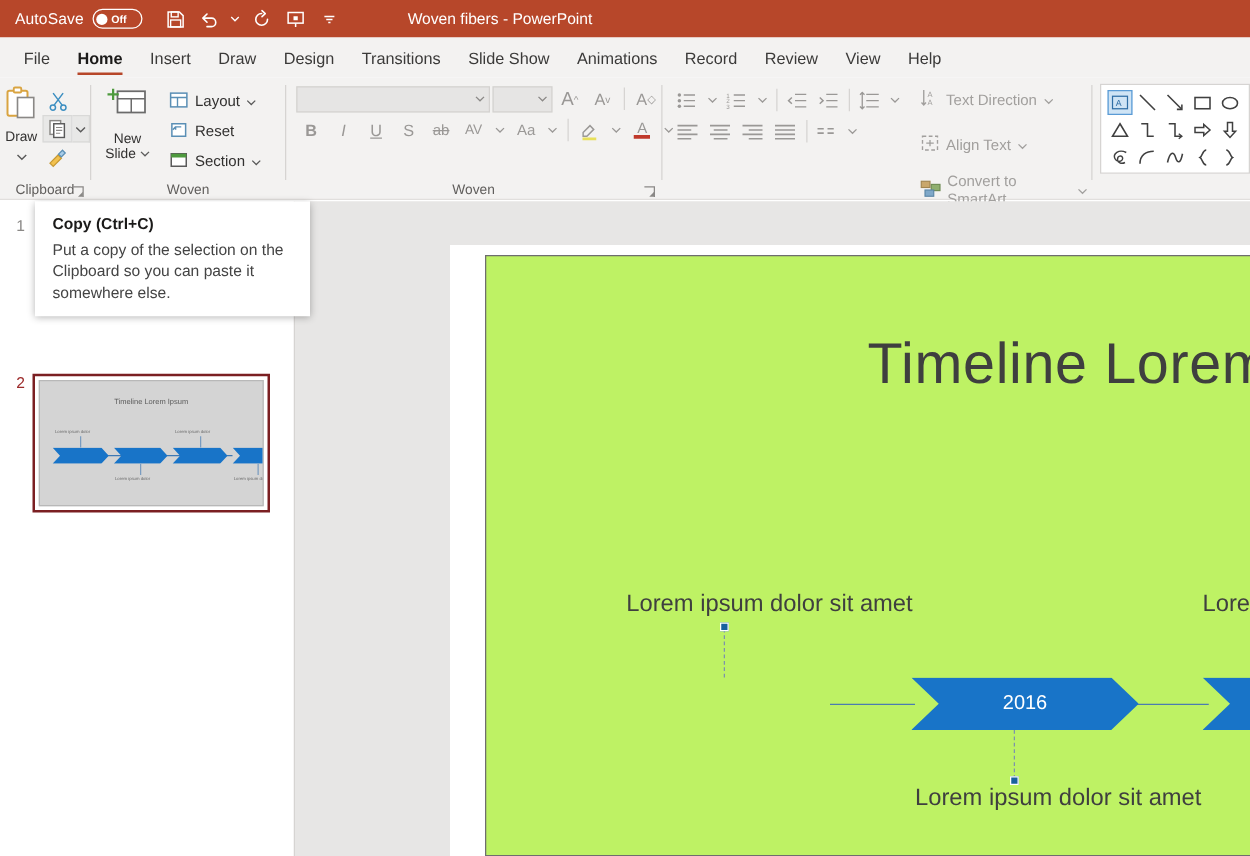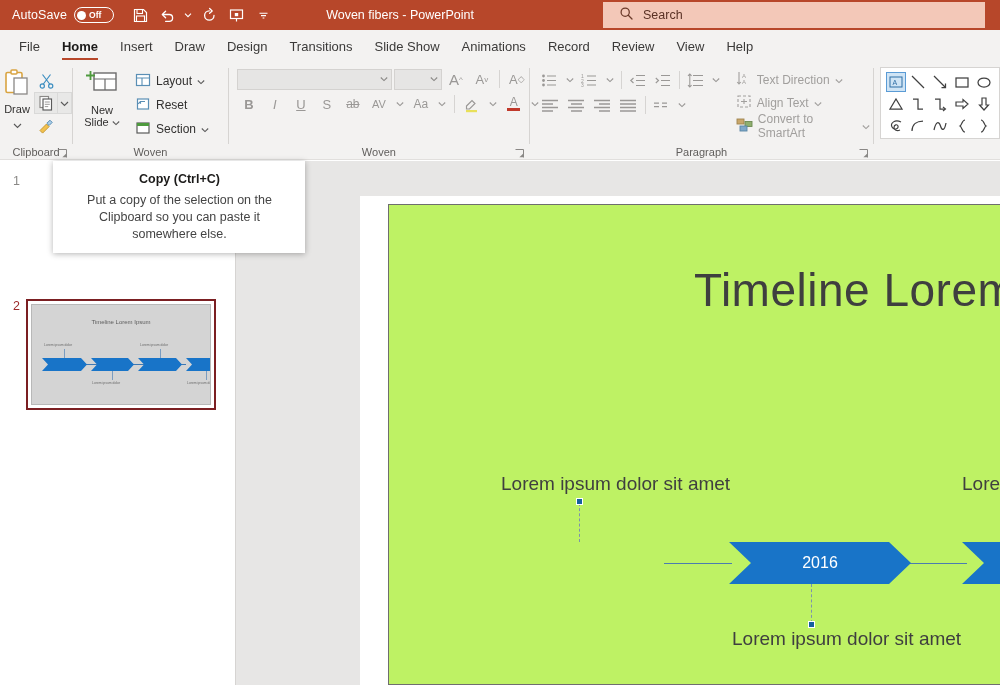--- a/index.html
+++ b/index.html
@@ -140,21 +140,21 @@
   .fbtn {
     min-width: 24px; height: 22px; display: flex;
     align-items: center; justify-content: center;
     font-size: 13px; color: #323130; padding: 0 3px;
   }
 
   
   .g-para { width: 350px; }
   .para-left { display: flex; flex-direction: column; padding: 3px 0 0 8px; gap: 3px; }
   .para-row { display: flex; align-items: center; gap: 1px; }
-  .para-right { display: flex; flex-direction: column; padding: 3px 0 0 10px; gap: 2px; }
+  .para-right { display: flex; flex-direction: column; padding: 3px 0 0 10px; gap: 15px; }
   .para-cmd {
     height: 21px; display: flex; align-items: center; gap: 5px;
     font-size: 12px; color: #a19f9d; padding: 0 3px;
   }
   .vsep { width: 1px; height: 18px; background: #d6d4d2; margin: 0 3px; }
 
   
   .g-draw { flex: 1; }
   .shape-gallery {
     margin: 5px 0 0 6px; width: 120px; height: 72px;
@@ -253,26 +253,25 @@
     position: absolute; width: 7px; height: 7px;
     background: #17609e; border: 1.5px solid #ffffff;
   }
   .tl-label {
     position: absolute; font-size: 19px; color: #3f3f3f;
     white-space: nowrap;
   }
 
   
   .tooltip {
-    position: absolute; left: 53px; top: 161px;
-    width: 252px; height: 92px;
+    position: absolute; left: 28px; top: 161px;
+    width: 220px; height: 92px;
     background: #ffffff;
     box-shadow: 0 1px 6px rgba(0,0,0,.30);
     padding: 11px 13px 0 14px;
-    text-align: center;
   }
   .tt-title { font-size: 12.5px; font-weight: bold; color: #1b1a19; }
   .tt-body {
     margin-top: 6px; font-size: 12.5px; color: #444; line-height: 17px;
   }
 </style>
 </head>
 <body>
 
 <div class="app">
@@ -322,29 +321,20 @@
         <svg width="13" height="13" viewBox="0 0 13 13">
             <path d="M2.5 4.2h8M4 6.6h5M5.6 9h1.8" fill="none" stroke="#fff" stroke-width="1.05"></path>
           </svg>
       </div>
     </div>
 
     <div class="doc-title">
       <span>Woven fibers  -  PowerPoint</span>
     </div>
 
-    <div class="searchbox">
-      <span>
-        <svg width="15" height="15" viewBox="0 0 15 15">
-            <circle cx="6.2" cy="6.2" r="4.1" fill="none" stroke="#6b3a2a" stroke-width="1.25"></circle>
-            <path d="M9.3 9.3 13 13" stroke="#6b3a2a" stroke-width="1.25" stroke-linecap="round"></path>
-          </svg>
-      </span>
-      <span class="s-txt">Search</span>
-    </div>
   </div>
 
   <div class="tabbar">
     <div class="tab">
         <span>File</span>
       </div>
     <div class="tab active">
         <span>Home</span>
       </div>
     <div class="tab">

